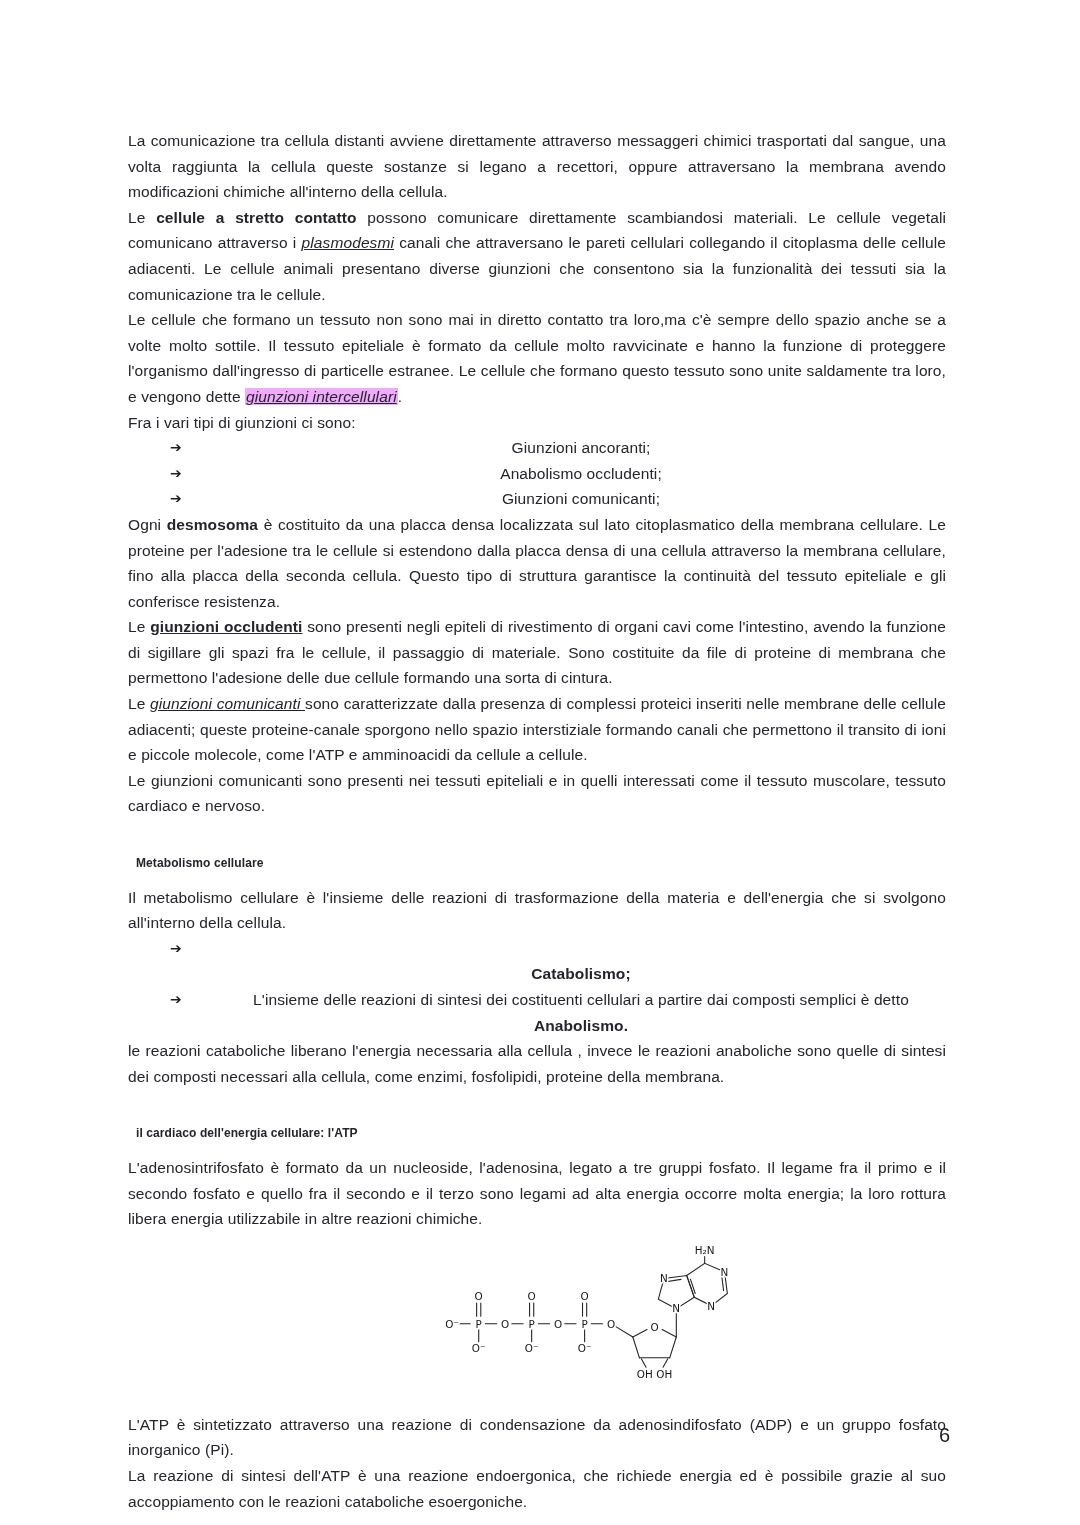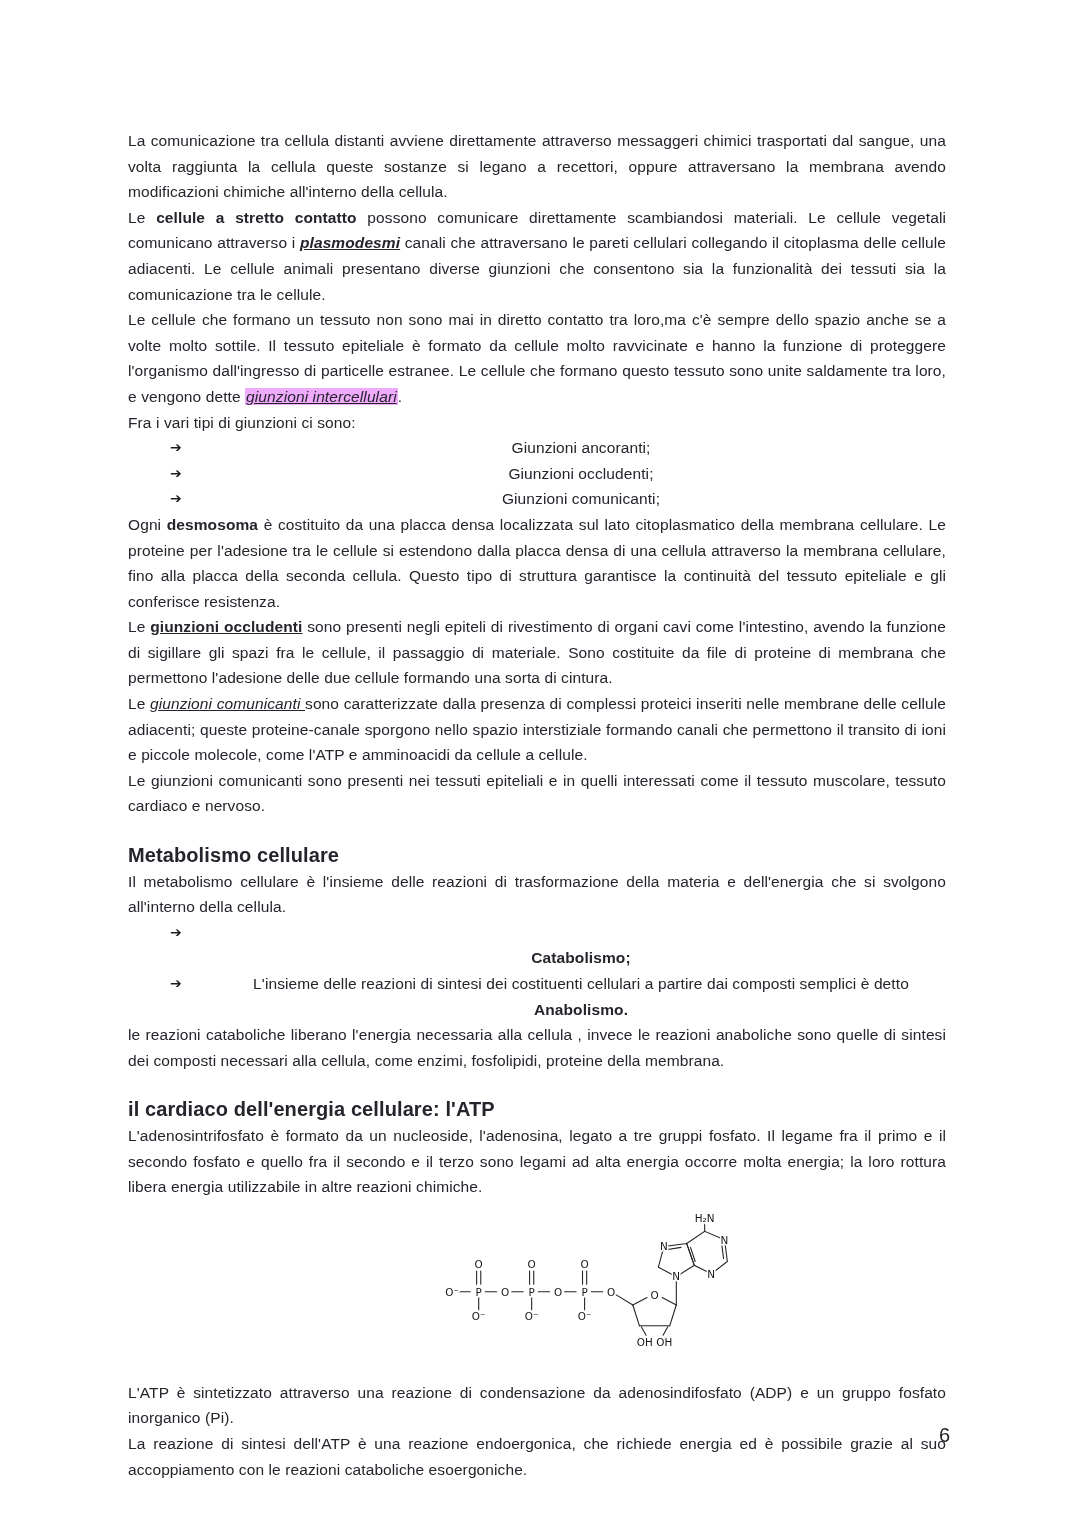--- a/index.html
+++ b/index.html
@@ -8,28 +8,28 @@
     width:1080px; height:1525px; position:relative; overflow:hidden;
     font-family:"Liberation Sans","DejaVu Sans",sans-serif;
     color:#24242c;
   }
   .page {
     position:absolute; top:128px; left:128px; width:818px;
     font-size:15.5px; line-height:25.6px; letter-spacing:0.1px;
     text-align:justify;
   }
   p { margin:0; }
-  h3 { font-size:20px; font-weight:700; text-align:left; margin:0; }
+  h3 { font-size:12px; font-weight:700; text-align:left; margin:8px; }
   .gap { height:24px; }
 
   
   .b   { font-weight:700; }
   .bu  { font-weight:700; text-decoration:underline; }
   .iu  { font-style:italic; text-decoration:underline; }
-  .biu { font-weight:700; font-style:italic; text-decoration:underline; }
+  .biu { font-weight:400; font-style:italic; text-decoration:underline; }
   .hl  { font-style:italic; text-decoration:underline; background:#f0abfc; padding:0 1px; }
 
   
   .arrow-list { list-style:none; margin:0; padding:0; }
   .arrow-list li { display:flex; align-items:flex-start; padding-left:42px; }
   .arrow-list .arrow {
     flex:0 0 46px; font-family:"DejaVu Sans",sans-serif;
     font-size:14px; font-weight:700; color:#1c1c22;
   }
   .arrow-list .item-text { flex:1; text-align:center; }
@@ -59,21 +59,21 @@
   <p><span>Le cellule che formano un tessuto non sono mai in diretto contatto tra loro,ma c'è sempre dello spazio anche se a volte molto sottile. Il tessuto epiteliale è formato da cellule molto ravvicinate e hanno la funzione di proteggere l'organismo dall'ingresso di particelle estranee. Le cellule che formano questo tessuto sono unite saldamente tra loro, e vengono dette </span><span class="hl">giunzioni intercellulari</span><span>.</span></p>
   <p>Fra i vari tipi di giunzioni ci sono:</p>
 
   <ul class="arrow-list">
     <li>
       <span class="arrow">➔</span>
       <span class="item-text">Giunzioni ancoranti;</span>
     </li>
     <li>
       <span class="arrow">➔</span>
-      <span class="item-text">Giunzioni occludenti;</span>
+      <span class="item-text">Anabolismo occludenti;</span>
     </li>
     <li>
       <span class="arrow">➔</span>
       <span class="item-text">Giunzioni comunicanti;</span>
     </li>
   </ul>
 
   <p><span>Ogni </span><span class="b">desmosoma</span><span> è costituito da una placca densa localizzata sul lato citoplasmatico della membrana cellulare. Le proteine per l'adesione tra le cellule si estendono dalla placca densa di una cellula attraverso la membrana cellulare, fino alla placca della seconda cellula. Questo tipo di struttura garantisce la continuità del tessuto epiteliale e gli conferisce resistenza.</span></p>
   <p><span>Le </span><span class="bu">giunzioni occludenti</span><span> sono presenti negli epiteli di rivestimento di organi cavi come l'intestino, avendo la funzione di sigillare gli spazi fra le cellule, il passaggio di materiale. Sono costituite da file di proteine di membrana che permettono l'adesione delle due cellule formando una sorta di cintura.</span></p>
   <p><span>Le </span><span class="iu">giunzioni comunicanti </span><span>sono caratterizzate dalla presenza di complessi proteici inseriti nelle membrane delle cellule adiacenti; queste proteine-canale sporgono nello spazio interstiziale formando canali che permettono il transito di ioni e piccole molecole, come l'ATP e amminoacidi da cellule a cellule.</span></p>

